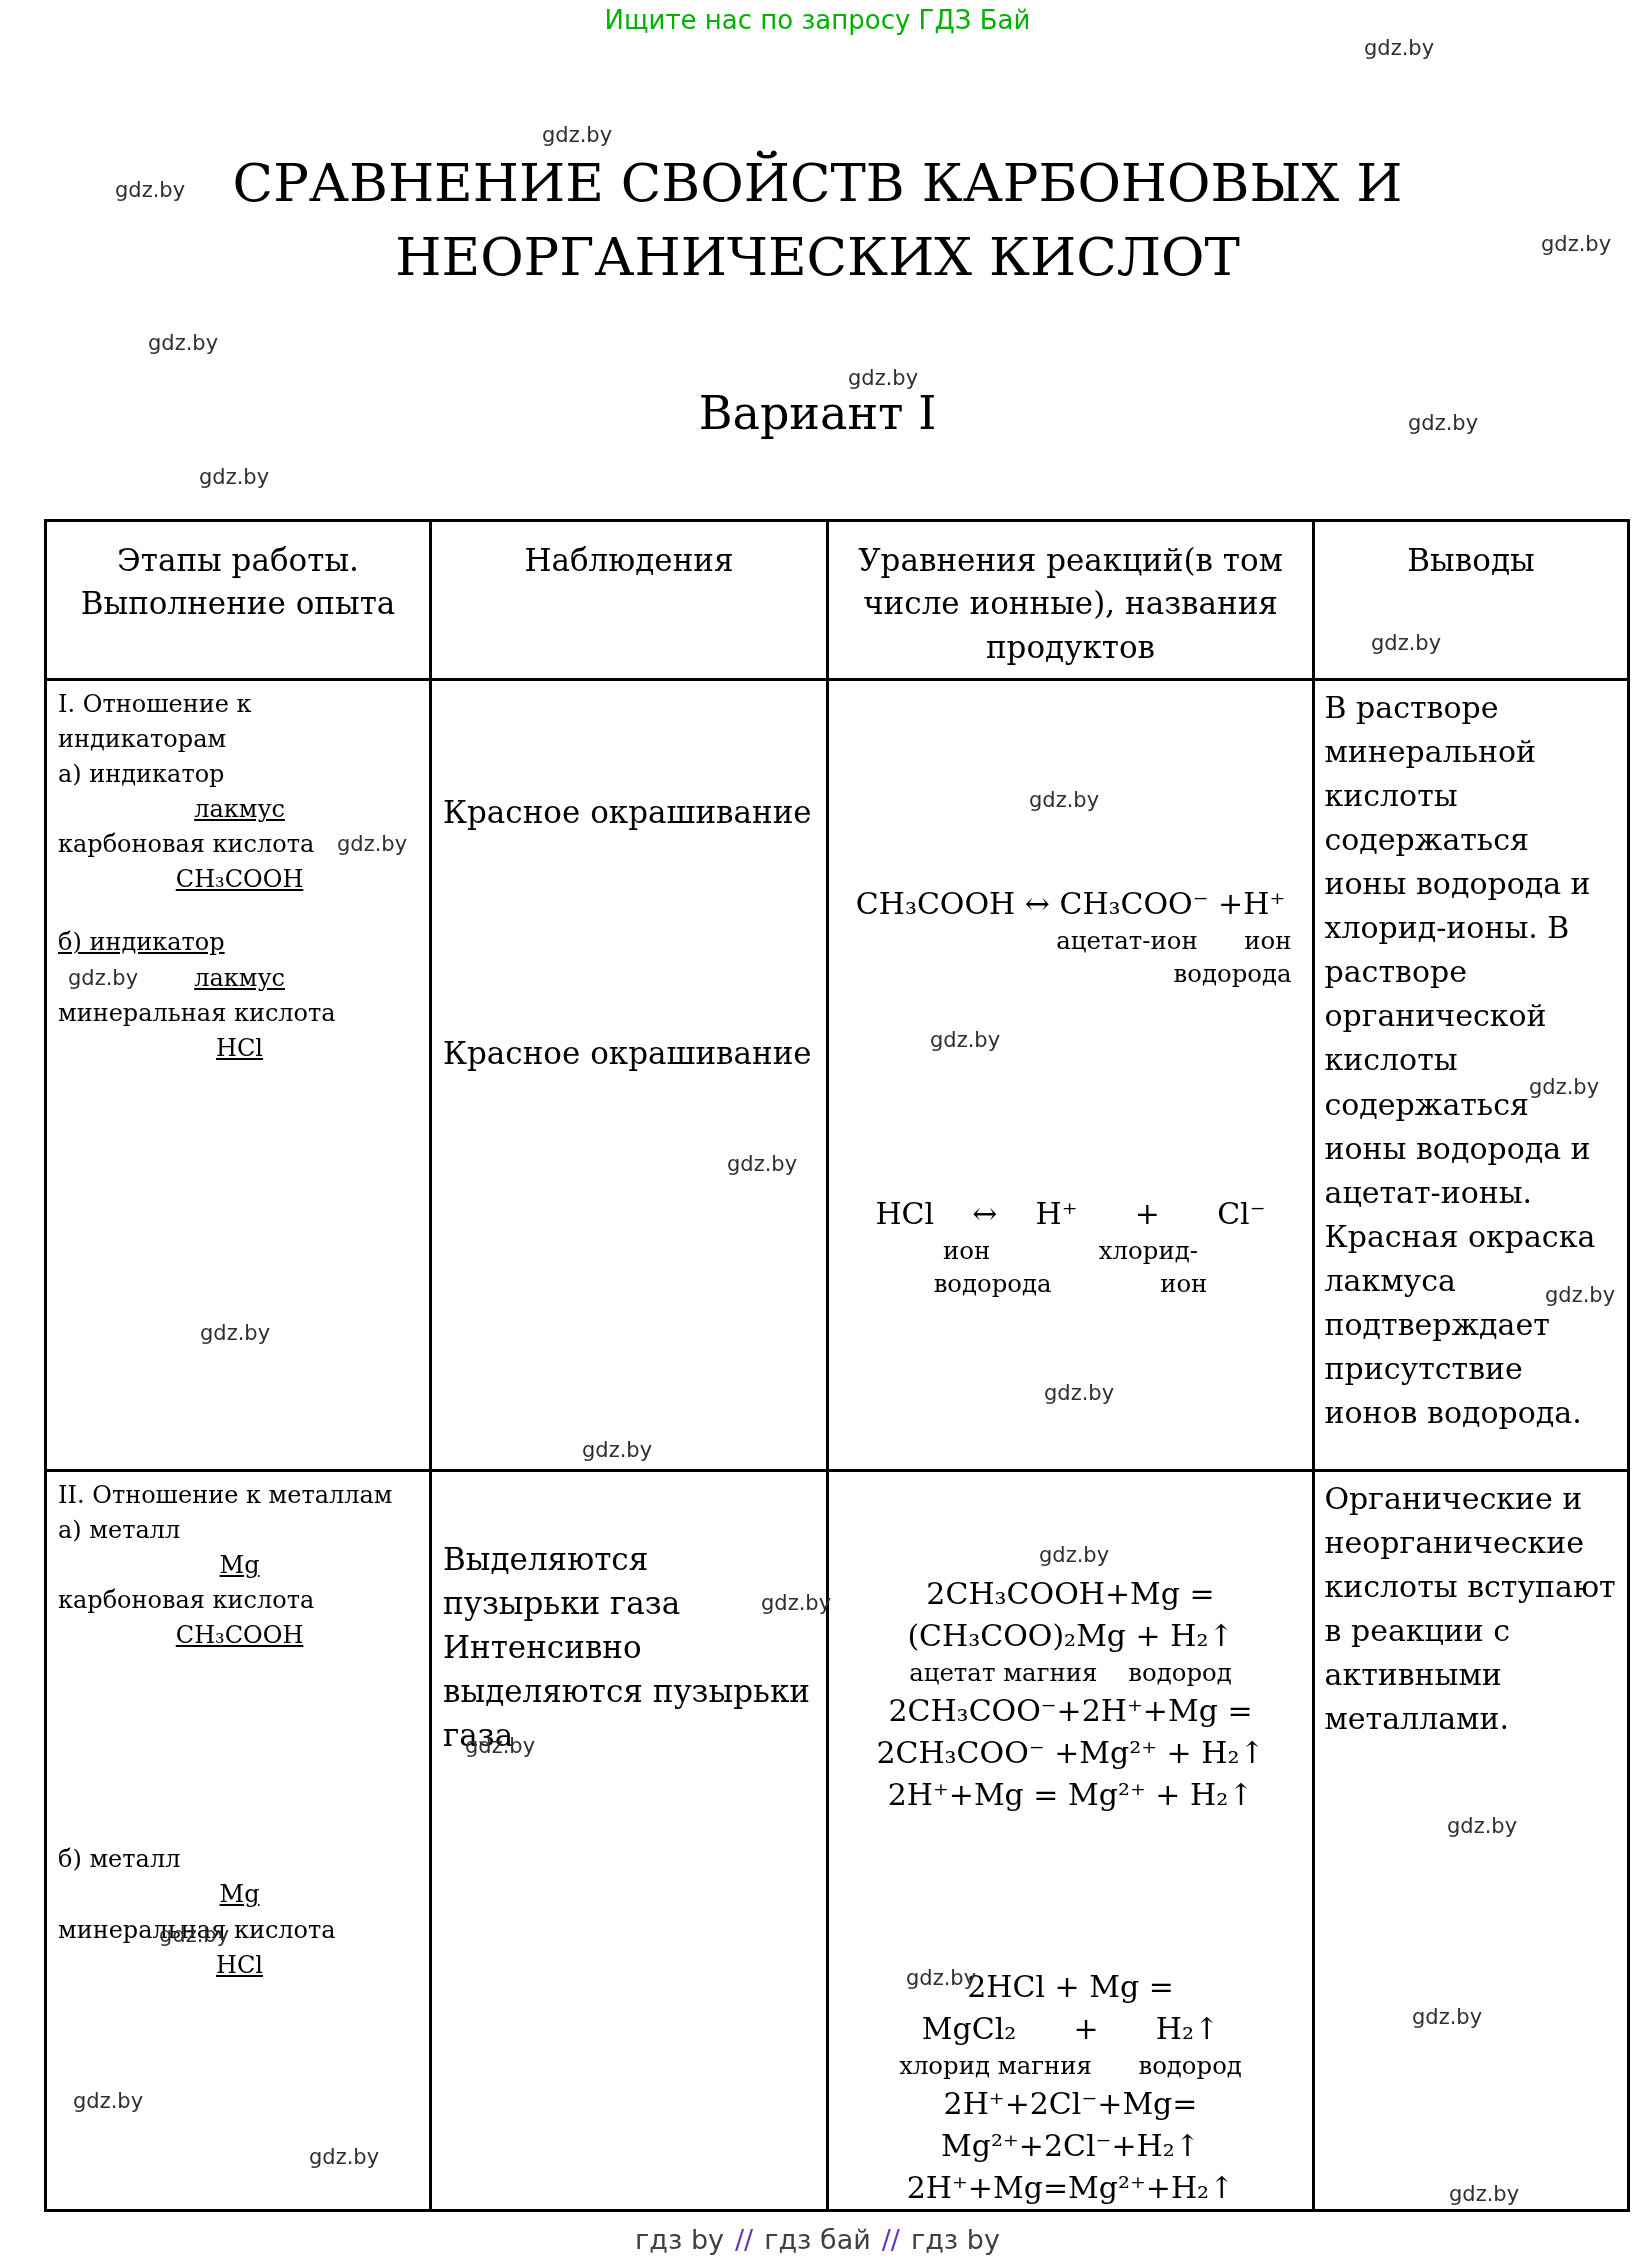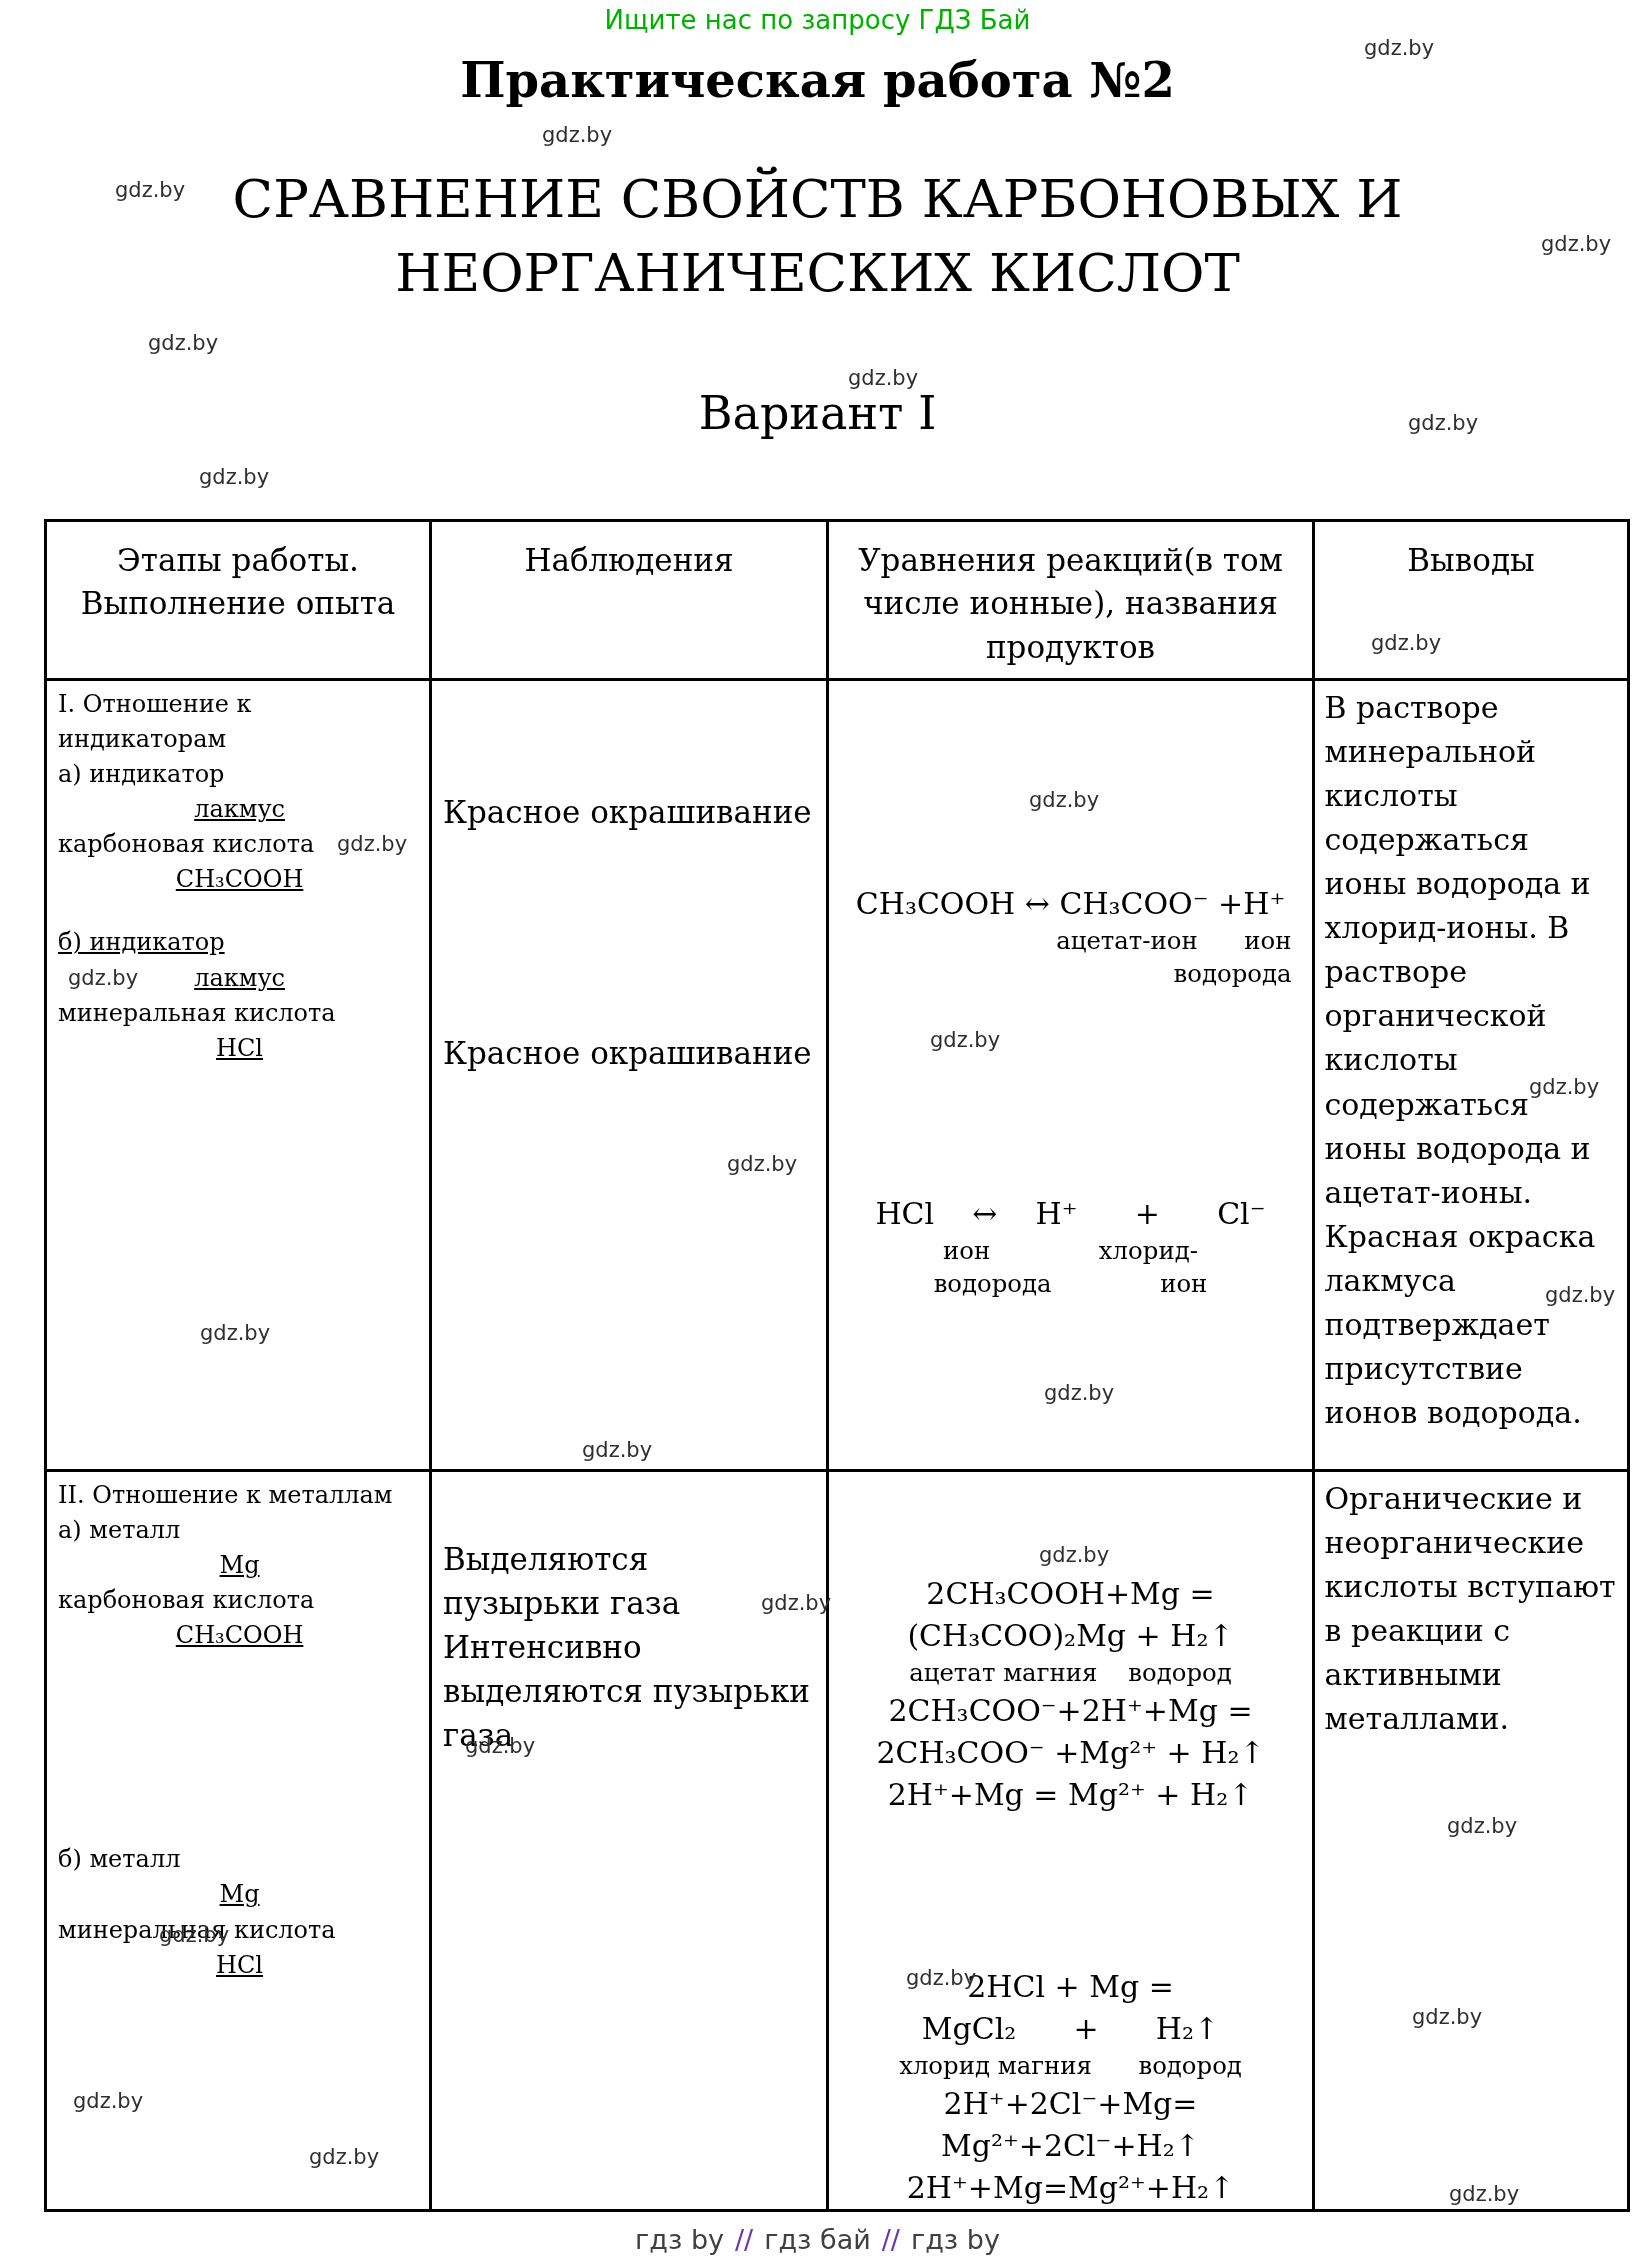--- a/index.html
+++ b/index.html
@@ -12,21 +12,21 @@
   .banner {
     position:absolute; top:4.7px; left:0; width:100%; text-align:center;
     font-family:"DejaVu Sans","Liberation Sans",sans-serif;
     font-size:26px; color:#00b100;
   }
   .title {
     position:absolute; top:52px; left:0; width:100%; text-align:center;
     font-size:48px; font-weight:bold;
   }
   .heading {
-    position:absolute; top:162px; left:0; width:100%; text-align:center;
+    position:absolute; top:146px; left:0; width:100%; text-align:center;
     font-size:53px; line-height:1.4; font-weight:normal;
   }
   .variant {
     position:absolute; top:386px; left:0; width:100%; text-align:center;
     font-size:46px;
   }
   table.worktable {
     position:absolute; top:519px; left:44px; width:1583px;
     border-collapse:collapse; table-layout:fixed;
   }
@@ -71,21 +71,20 @@
   .f-txt { color:#404040; }
   .f-sep { color:#6a35b5; padding:0 11px; }
 </style>
 </head>
 <body>
 
 <div class="page">
 
   <div class="banner">Ищите нас по запросу ГДЗ Бай</div>
 
-  <h1 class="title">Практическая работа №2</h1>
 
   <div class="heading">
     <div>СРАВНЕНИЕ СВОЙСТВ КАРБОНОВЫХ И</div>
     <div>НЕОРГАНИЧЕСКИХ КИСЛОТ</div>
   </div>
 
   <div class="variant">Вариант I</div>
 
   <table class="worktable">
     <colgroup>

